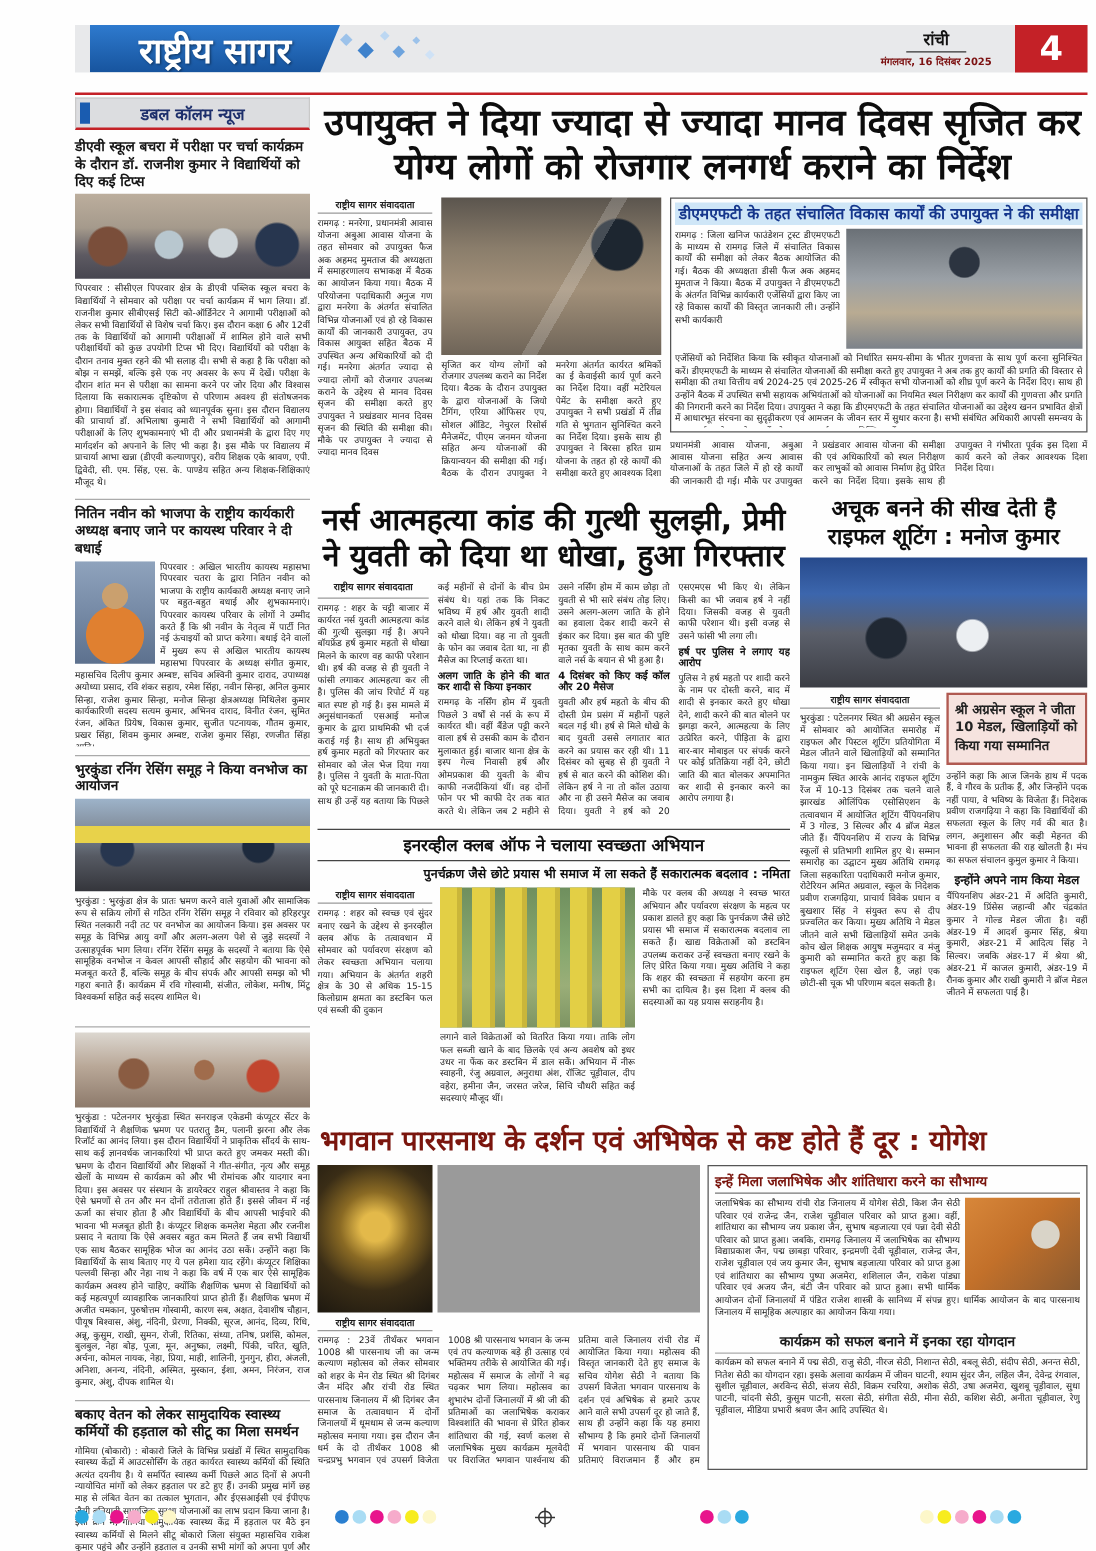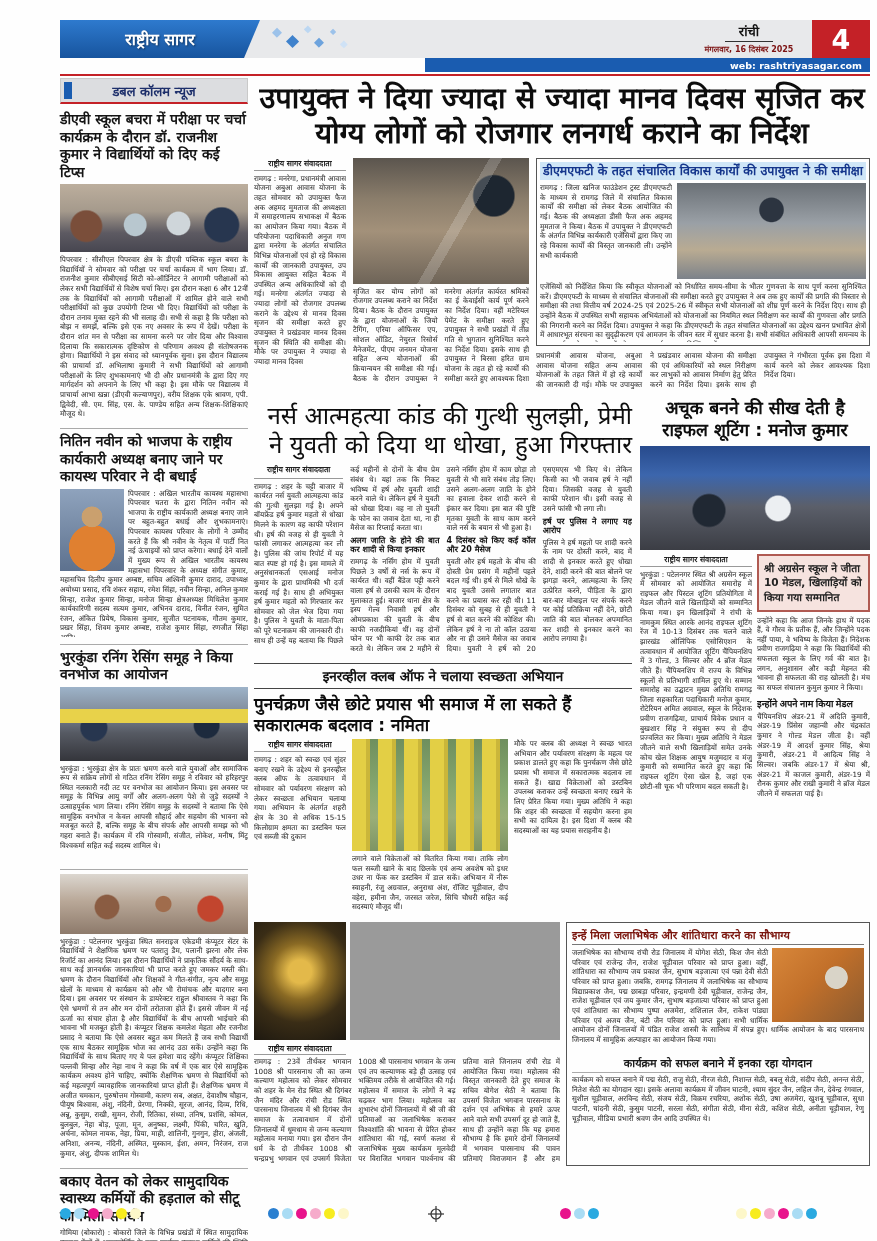--- a/index.html
+++ b/index.html
@@ -2,25 +2,25 @@
 <html lang="hi"><head>
 <meta charset="utf-8">
 <style>
   html,body{margin:0;padding:0;background:#ffffff;}
   .page{position:relative;width:877px;height:1241px;background:#fefefe;
         font-family:"DejaVu Sans",sans-serif;color:#1a1a1a;overflow:hidden;}
 
   
   .header{position:absolute;left:60px;top:20px;width:810px;height:56px;}
   .header-band{position:absolute;left:0;top:0;width:810px;height:38px;background:#e8e9eb;}
-  .masthead{position:absolute;left:0;top:0;width:200px;height:38px;
+  .masthead{position:absolute;left:12px;top:0;width:200px;height:38px;
             background:linear-gradient(180deg,#2e7ace,#17549e);
             clip-path:polygon(0 0,100% 0,calc(100% - 16px) 100%,0 100%);
             display:flex;align-items:center;justify-content:center;color:#fff;
-            font-size:16px;font-weight:bold;text-shadow:1px 1px 2px rgba(0,0,0,.45);}
+            font-size:28px;font-weight:bold;text-shadow:1px 1px 2px rgba(0,0,0,.45);}
   .diamonds{position:absolute;left:210px;top:2px;width:110px;height:34px;overflow:hidden;}
   .diamonds span{position:absolute;color:#4e8fd6;}
   .diamonds .d1{left:2px;top:2px;font-size:13px;color:#9cc2ea;}
   .diamonds .d2{left:16px;top:8px;font-size:17px;color:#3f82cc;}
   .diamonds .d3{left:34px;top:1px;font-size:10px;color:#bcd7f2;}
   .diamonds .d4{left:44px;top:12px;font-size:13px;color:#6da3dd;}
   .diamonds .d5{left:60px;top:5px;font-size:8px;color:#9cc2ea;}
   .diamonds .d6{left:70px;top:16px;font-size:10px;color:#cfe2f6;}
   .region-title{position:absolute;left:230px;right:180px;top:2px;text-align:center;
                 font-size:25px;font-weight:bold;color:#101010;}
@@ -83,21 +83,21 @@
      linear-gradient(135deg,#d8873a 0%,#c2702a 45%,#8a5a30 100%);}
 
   
   .left-col{position:absolute;left:60px;top:78px;width:188px;}
   .section-head{position:relative;background:#dcdde0;border:1px solid #c9c9c9;border-bottom:2.5px solid #c42127;
                 height:23px;display:flex;align-items:center;justify-content:center;
                 font-weight:bold;font-size:13px;color:#1d2f6b;}
   .blue-square{position:absolute;left:3px;top:3px;bottom:3px;width:8px;background:#1a5cb0;display:block;}
   .lc-art{margin-top:7px;}
   .lc-art.ruled{border-top:1px solid #aaa;padding-top:4px;}
-  .lc-head{font-size:14px;font-weight:bold;line-height:1.25;margin:0 0 3px;color:#151515;}
+  .lc-head{font-size:11px;font-weight:bold;line-height:1.25;margin:0 0 3px;color:#151515;}
   .lc-body{font-size:7.2px;line-height:1.34;text-align:justify;color:#222;overflow:hidden;}
   .lc-photo{margin-bottom:3px;}
   .portrait{float:left;width:64px;height:82px;margin:0 4px 2px 0;}
 
   
   .main{position:absolute;left:254px;top:76px;width:616px;}
   .kicker{text-align:center;font-size:13.5px;font-weight:bold;color:#111;
           padding-bottom:3px;border-bottom:1.5px solid #555;}
   .lead-headline{text-align:center;font-size:29px;font-weight:bold;line-height:1.22;
                  color:#0d0d0d;padding:5px 0 6px;}
@@ -115,45 +115,45 @@
   .dmft-head{background:#cfe6f7;color:#15368c;font-weight:bold;font-size:12.5px;
              text-align:center;padding:2px 1px;margin-bottom:3px;line-height:1.15;}
   .dmft-row{display:flex;gap:5px;}
   .dmft-intro{width:132px;flex:none;height:96px;overflow:hidden;}
   .dmft-photo{flex:1;height:96px;}
   .dmft-body{margin-top:3px;height:60px;overflow:hidden;}
   .lead-cont{column-count:3;column-gap:8px;margin-top:5px;height:46px;overflow:hidden;}
 
   .mid-row{display:flex;gap:8px;margin-top:6px;}
   .nurse-stack{width:378px;flex:none;}
-  .nurse-headline{font-size:24px;font-weight:normal;text-align:right;line-height:1.2;
+  .nurse-headline{font-size:24px;font-weight:bold;text-align:center;line-height:1.2;
                   padding:4px 0 6px;color:#0d0d0d;}
   .nurse-cols{column-count:4;column-gap:7px;height:192px;overflow:hidden;}
   .sub-head{font-size:8px;font-weight:bold;margin:3px 0 2px;line-height:1.2;color:#111;}
   .strip-band{border-top:1.5px solid #444;border-bottom:1.5px solid #444;text-align:center;
               font-weight:bold;font-size:13.5px;padding:3px 0;margin:6px 0 4px;color:#111;}
-  .iw-headline{font-size:17px;font-weight:bold;text-align:left;line-height:1.2;
+  .iw-headline{font-size:10px;font-weight:bold;text-align:right;line-height:1.2;
                padding:1px 0 4px;color:#0d0d0d;}
   .iw-row{display:flex;gap:6px;height:178px;}
   .iw-c1{width:92px;flex:none;overflow:hidden;}
   .iw-center{width:156px;flex:none;}
   .iw-center .photo{height:112px;margin-bottom:3px;}
   .iw-under{height:60px;overflow:hidden;}
   .iw-right{flex:1;overflow:hidden;}
 
   .rifle-col{flex:1;overflow:hidden;}
   .rifle-headline{font-size:17.5px;font-weight:bold;text-align:center;line-height:1.25;
                   padding:0 0 4px;color:#0d0d0d;}
   .rifle-photo{height:104px;margin-bottom:4px;}
   .rifle-row{display:flex;gap:5px;}
   .rifle-left{width:112px;flex:none;height:338px;overflow:hidden;}
   .rifle-right{flex:1;height:338px;overflow:hidden;}
   .pullquote{border:2px solid #b05a52;background:#f6e3df;padding:5px;font-size:10.5px;
              font-weight:bold;line-height:1.4;color:#222;margin-bottom:4px;}
-  .medal-head{text-align:left;font-weight:bold;font-size:9.5px;margin:4px 0 2px;color:#111;font-family:Liberation Serif, serif;}
+  .medal-head{text-align:center;font-weight:bold;font-size:9.5px;margin:4px 0 2px;color:#111;}
 
   .jain{margin-top:5px;}
   .jain-band{background:#8e1c12;color:#fff;text-align:center;font-size:14px;font-weight:bold;
              padding:3px 0;}
   .jain-headline{font-size:22px;font-weight:bold;color:#7a150d;padding:4px 2px 5px;line-height:1.2;}
   .jain-row{display:flex;gap:6px;}
   .jain-left{width:306px;flex:none;}
   .jain-photos{display:flex;gap:4px;}
   .jp1{width:92px;height:118px;flex:none;}
   .jp2{flex:1;height:118px;}
@@ -190,21 +190,20 @@
       <span class="d4">◆</span>
       <span class="d5">◆</span>
       <span class="d6">◆</span>
     </div>
     <div class="masthead">राष्ट्रीय सागर</div>
     <div class="edition-block">
       <div class="edition">रांची</div>
       <div class="date">मंगलवार, 16 दिसंबर 2025</div>
     </div>
     <div class="page-num">4</div>
-    <div class="web-strip">web: rashtriyasagar.com</div>
     <div class="header-rule"></div>
   </div>
 
   <div class="left-col">
     <div class="section-head">
       <span class="blue-square"></span>
       <span>डबल कॉलम न्यूज</span>
     </div>
 
     <div class="lc-art">
@@ -305,20 +304,21 @@
             <div class="pullquote">श्री अग्रसेन स्कूल ने जीता 10 मेडल, खिलाड़ियों को किया गया सम्मानित</div>
             <div class="smalltext">उन्होंने कहा कि आज जिनके हाथ में पदक हैं, वे गौरव के प्रतीक हैं, और जिन्होंने पदक नहीं पाया, वे भविष्य के विजेता हैं। निदेशक प्रवीण राजगढ़िया ने कहा कि विद्यार्थियों की सफलता स्कूल के लिए गर्व की बात है। लगन, अनुशासन और कड़ी मेहनत की भावना ही सफलता की राह खोलती है। मंच का सफल संचालन कुमुल कुमार ने किया।</div>
             <div class="medal-head">इन्होंने अपने नाम किया मेडल</div>
             <div class="smalltext">चैंपियनशिप अंडर-21 में अदिति कुमारी, अंडर-19 प्रिंसेस जहान्वी और चंद्रकांत कुमार ने गोल्ड मेडल जीता है। वहीं अंडर-19 में आदर्श कुमार सिंह, श्रेया कुमारी, अंडर-21 में आदित्य सिंह ने सिल्वर। जबकि अंडर-17 में श्रेया श्री, अंडर-21 में काजल कुमारी, अंडर-19 में रौनक कुमार और राखी कुमारी ने ब्रॉज मेडल जीतने में सफलता पाई है।</div>
           </div>
         </div>
       </div>
     </div>
 
     <div class="jain">
+      <div class="jain-headline">भगवान पारसनाथ के दर्शन एवं अभिषेक से कष्ट होते हैं दूर : योगेश</div>
       <div class="jain-row">
         <div class="jain-left">
           <div class="jain-photos">
             <div class="photo jp1 p-idol"></div>
             <div class="photo jp2 p-ritual"></div>
           </div>
           <div class="jain-caption">राष्ट्रीय सागर संवाददाता</div>
           <div class="jain-cols smalltext">रामगढ़ : 23वें तीर्थंकर भगवान 1008 श्री पारसनाथ जी का जन्म कल्याण महोत्सव को लेकर सोमवार को शहर के मेन रोड स्थित श्री दिगंबर जैन मंदिर और रांची रोड स्थित पारसनाथ जिनालय में श्री दिगंबर जैन समाज के तत्वावधान में दोनों जिनालयों में धूमधाम से जन्म कल्याण महोत्सव मनाया गया। इस दौरान जैन धर्म के दो तीर्थंकर 1008 श्री चन्द्रप्रभु भगवान एवं उपसर्ग विजेता 1008 श्री पारसनाथ भगवान के जन्म एवं तप कल्याणक बड़े ही उत्साह एवं भक्तिमय तरीके से आयोजित की गई। महोत्सव में समाज के लोगों ने बढ़ चढ़कर भाग लिया। महोत्सव का शुभारंभ दोनों जिनालयों में श्री जी की प्रतिमाओं का जलाभिषेक कराकर विश्वशांति की भावना से प्रेरित होकर शांतिधारा की गई, स्वर्ण कलश से जलाभिषेक मुख्य कार्यक्रम मूलवेदी पर विराजित भगवान पार्श्वनाथ की प्रतिमा वाले जिनालय रांची रोड में आयोजित किया गया। महोत्सव की विस्तृत जानकारी देते हुए समाज के सचिव योगेश सेठी ने बताया कि उपसर्ग विजेता भगवान पारसनाथ के दर्शन एवं अभिषेक से हमारे ऊपर आने वाले सभी उपसर्ग दूर हो जाते हैं, साथ ही उन्होंने कहा कि यह हमारा सौभाग्य है कि हमारे दोनों जिनालयों में भगवान पारसनाथ की पावन प्रतिमाएं विराजमान हैं और हम प्रतिदिन उनके दर्शन कर अपने को धन्य करते हैं।</div>
         </div>
         <div class="jain-box">

